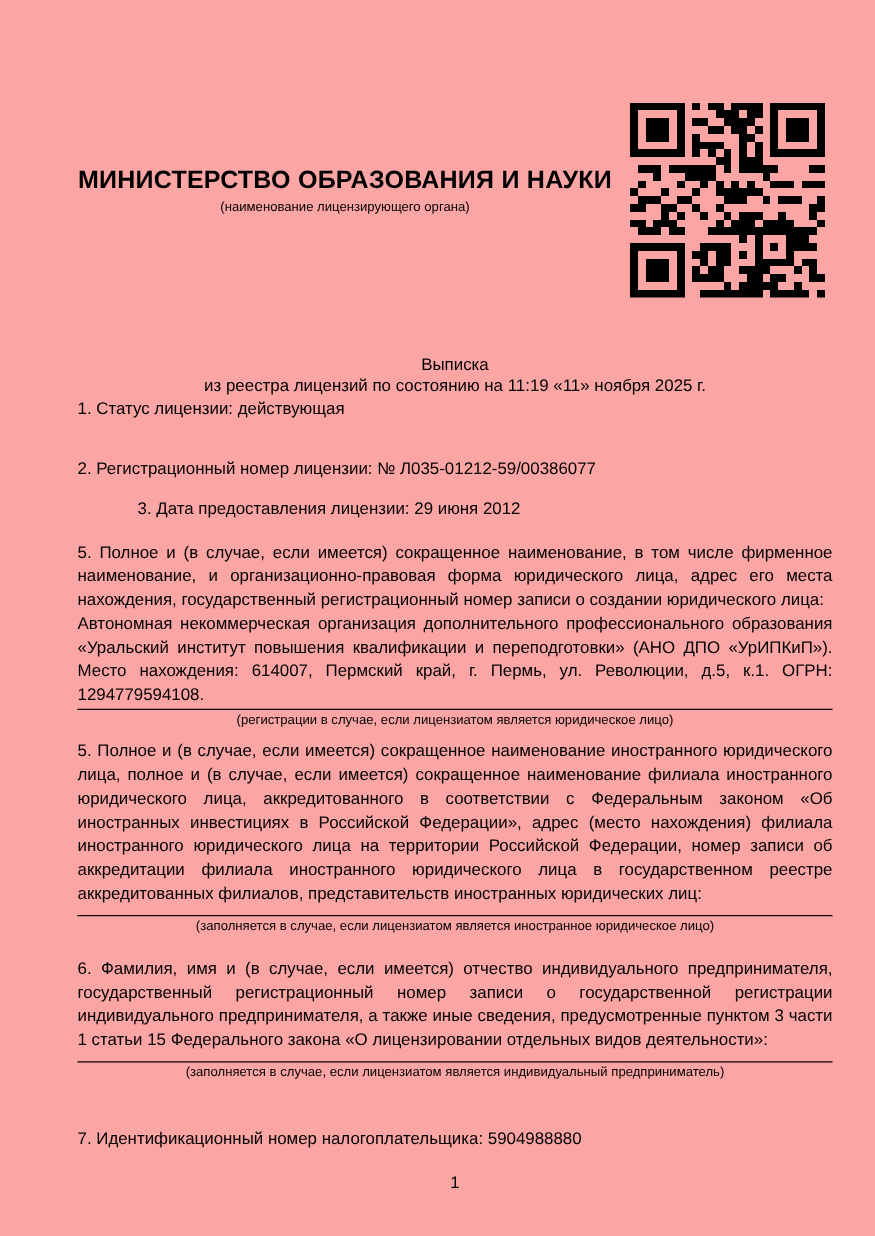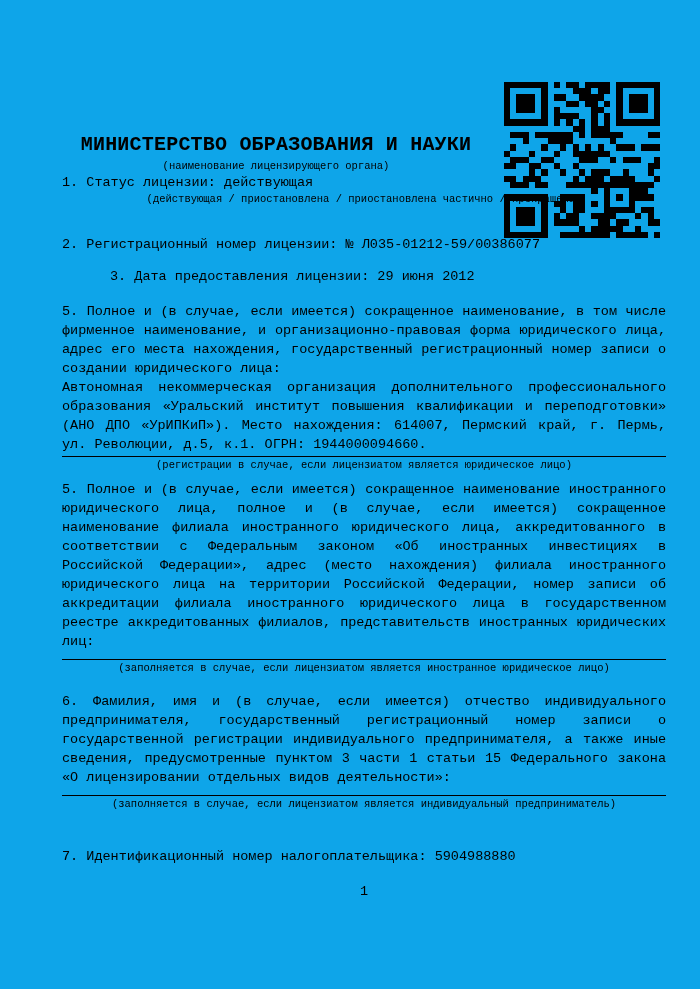--- a/index.html
+++ b/index.html
@@ -1,22 +1,22 @@
 <!DOCTYPE html>
 <html lang="ru"><head>
 <meta charset="utf-8">
 <style>
   html, body { margin: 0; padding: 0; background: #ffffff; }
   .page {
     position: relative;
     width: 700px;
     height: 989px;
-    background: #0ea5e9;
+    background: #fca5a5;
     color: #000000;
-    font-family: Liberation Mono, monospace;
+    font-family: Liberation Sans, sans-serif;
     font-size: 13.5px;
     overflow: hidden;
   }
   .content { margin-left: 62px; margin-right: 34px; }
   p { margin: 0; padding: 0; }
 
   .ministry { margin-top: 133px; width: 428px; text-align: center; }
   .ministry-name {
     font-weight: bold;
     font-size: 20px;
@@ -66,30 +66,33 @@
 
   <div class="content">
 
     <div class="ministry">
       <div class="ministry-name">
         <div>МИНИСТЕРСТВО ОБРАЗОВАНИЯ И НАУКИ</div>
       </div>
       <div class="ministry-note">(наименование лицензирующего органа)</div>
     </div>
 
+    <div class="doc-title">
+      <div>Выписка</div>
+      <div>из реестра лицензий по состоянию на 11:19 «11» ноября 2025 г.</div>
+    </div>
 
     <p class="item mt-31">1. Статус лицензии: действующая</p>
-    <p class="note mt-1">(действующая / приостановлена / приостановлена частично / прекращена)</p>
 
     <p class="item mt-18">2. Регистрационный номер лицензии: № Л035-01212-59/00386077</p>
 
     <p class="item mt-13">3. Дата предоставления лицензии: 29 июня 2012</p>
 
     <p class="item justify mt-16">5. Полное и (в случае, если имеется) сокращенное наименование, в том числе фирменное наименование, и организационно-правовая форма юридического лица, адрес его места нахождения, государственный регистрационный номер записи о создании юридического лица:</p>
-    <p class="item justify">Автономная некоммерческая организация дополнительного профессионального образования «Уральский институт повышения квалификации и переподготовки» (АНО ДПО «УрИПКиП»). Место нахождения: 614007, Пермский край, г. Пермь, ул. Революции, д.5, к.1. ОГРН: 1944000094660.</p>
+    <p class="item justify">Автономная некоммерческая организация дополнительного профессионального образования «Уральский институт повышения квалификации и переподготовки» (АНО ДПО «УрИПКиП»). Место нахождения: 614007, Пермский край, г. Пермь, ул. Революции, д.5, к.1. ОГРН: 1294779594108.</p>
     <div class="rule mt-2"></div>
     <p class="note mt-2">(регистрации в случае, если лицензиатом является юридическое лицо)</p>
 
     <p class="item justify mt-8">5. Полное и (в случае, если имеется) сокращенное наименование иностранного юридического лица, полное и (в случае, если имеется) сокращенное наименование филиала иностранного юридического лица, аккредитованного в соответствии с Федеральным законом «Об иностранных инвестициях в Российской Федерации», адрес (место нахождения) филиала иностранного юридического лица на территории Российской Федерации, номер записи об аккредитации филиала иностранного юридического лица в государственном реестре аккредитованных филиалов, представительств иностранных юридических лиц:</p>
     <div class="rule mt-8"></div>
     <p class="note mt-2">(заполняется в случае, если лицензиатом является иностранное юридическое лицо)</p>
 
     <p class="item justify mt-17">6. Фамилия, имя и (в случае, если имеется) отчество индивидуального предпринимателя, государственный регистрационный номер записи о государственной регистрации индивидуального предпринимателя, а также иные сведения, предусмотренные пунктом 3 части 1 статьи 15 Федерального закона «О лицензировании отдельных видов деятельности»:</p>
     <div class="rule mt-8"></div>
     <p class="note mt-2">(заполняется в случае, если лицензиатом является индивидуальный предприниматель)</p>

